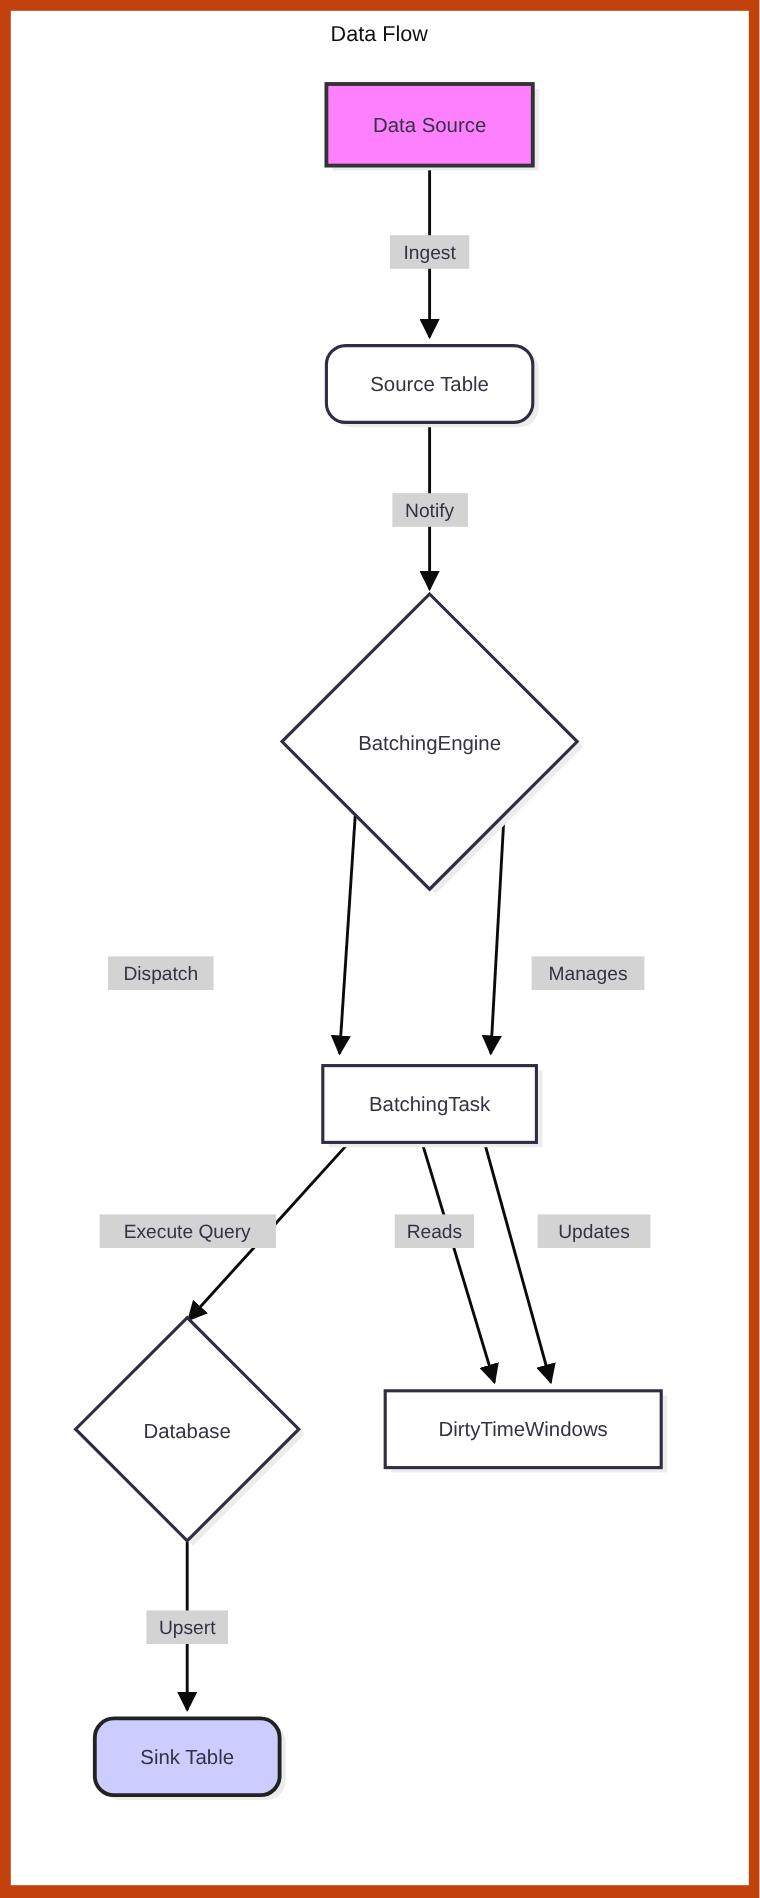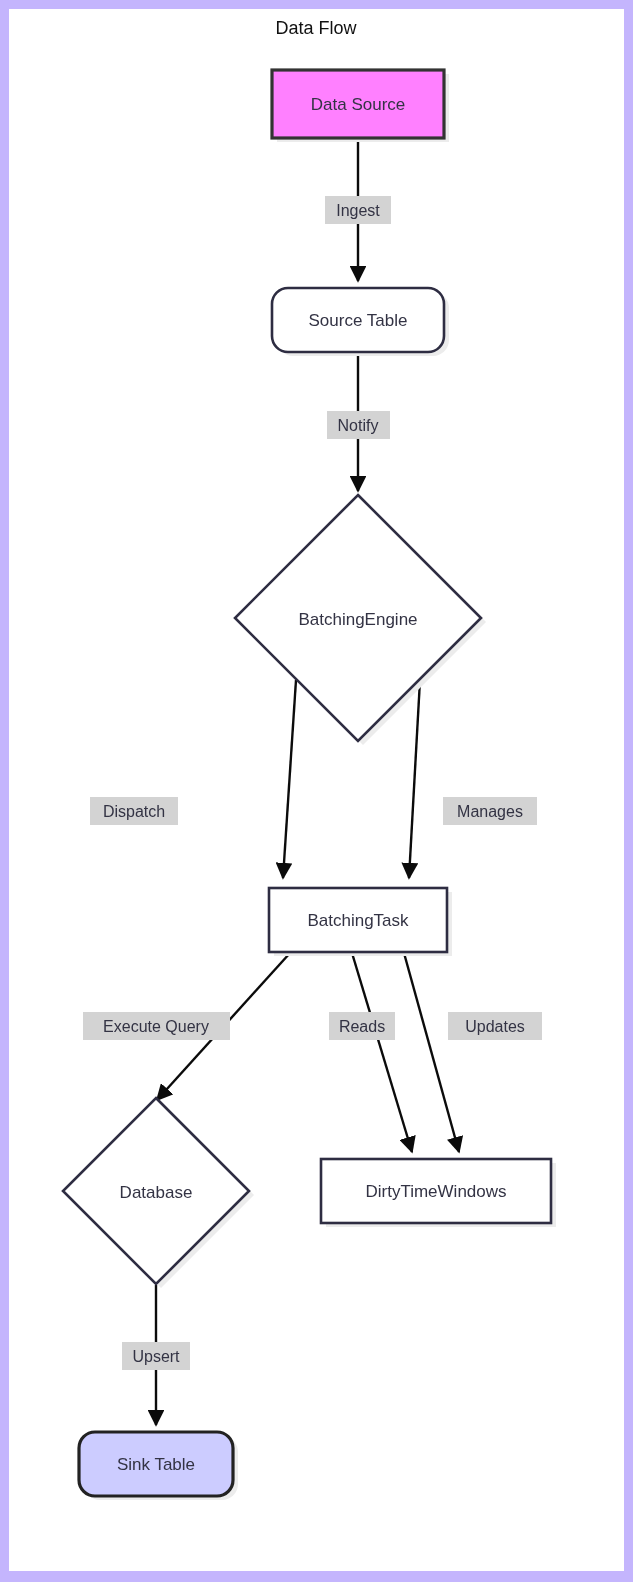--- a/index.html
+++ b/index.html
@@ -5,21 +5,21 @@
   html, body {
     margin: 0;
     padding: 0;
     background: #ffffff;
     font-family: "Liberation Sans", sans-serif;
   }
   #stage {
     position: relative;
     width: 633px;
     height: 1582px;
-    background: #c4b5fd;
+    background: #c2410c;
     box-sizing: border-box;
     overflow: hidden;
   }
   #frame {
     position: absolute;
     left: 9px;
     top: 9px;
     width: 615px;
     height: 1562px;
     box-sizing: border-box;

